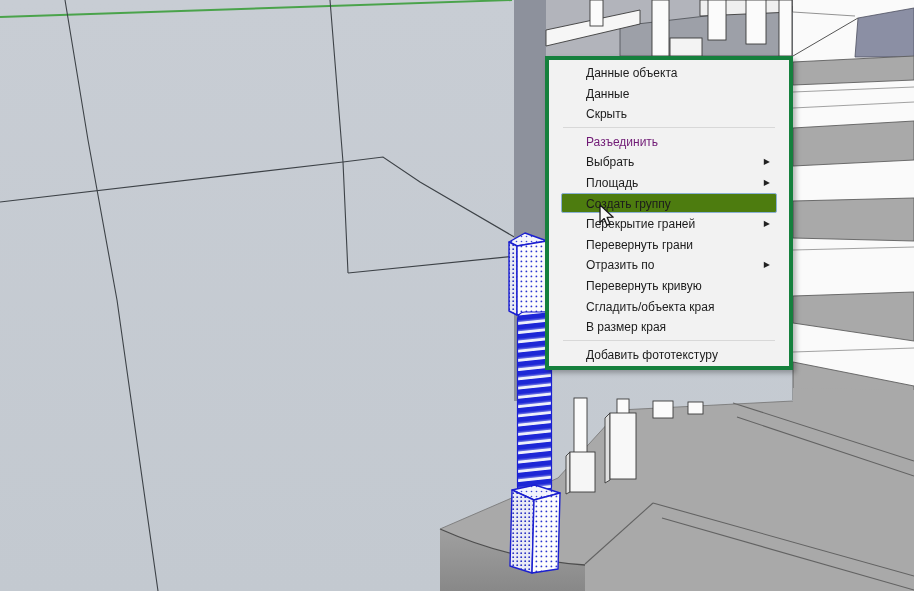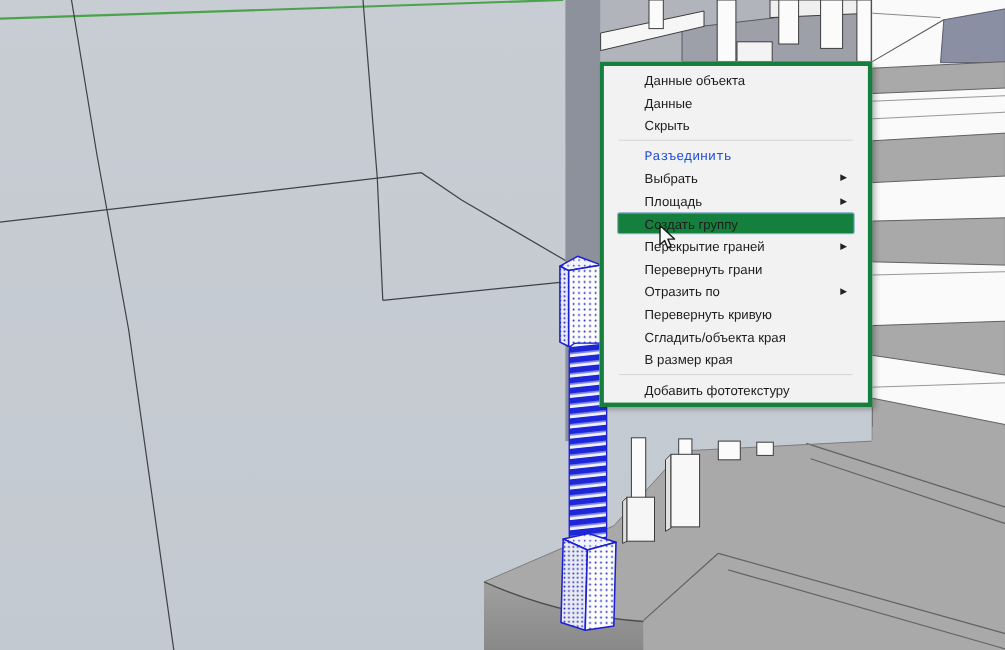--- a/index.html
+++ b/index.html
@@ -15,23 +15,23 @@
     background:#f2f2f2;border:4px solid #15803d;
     box-shadow:3px 3px 5px rgba(0,0,0,.28);
     padding:2px 12px;box-sizing:border-box;z-index:10;
     font-size:12px;color:#1c1c1c;
   }
   .ctx-item{
     position:relative;height:20.6px;line-height:20.6px;
     padding-left:24px;padding-right:18px;white-space:nowrap;
     border:1px solid transparent;box-sizing:border-box;border-radius:2px;
   }
-  .ctx-item.disabled{color:#1d4ed8;font-family:Liberation Mono, monospace;}
+  .ctx-item.disabled{color:#701a75;}
   .ctx-item.highlighted{
-    background:#15803d;border-color:#8ab0d4;
+    background:#4d7c0f;border-color:#8ab0d4;
   }
   .ctx-item .sub-arrow{
     position:absolute;right:6px;top:0;font-size:8px;line-height:20.6px;color:#222;
   }
   .ctx-sep{
     height:0;border-top:1px solid #d8d8d8;margin:3px 2px 3px 2px;
   }
   
   #cursor{position:absolute;left:598px;top:204px;z-index:20;pointer-events:none;}
 </style>

